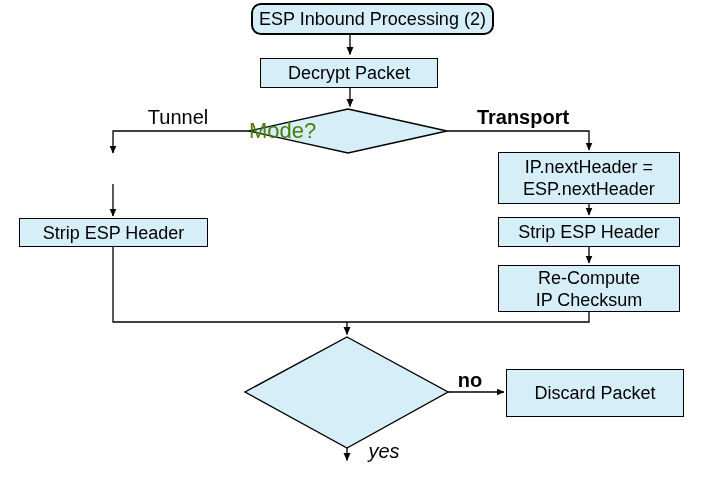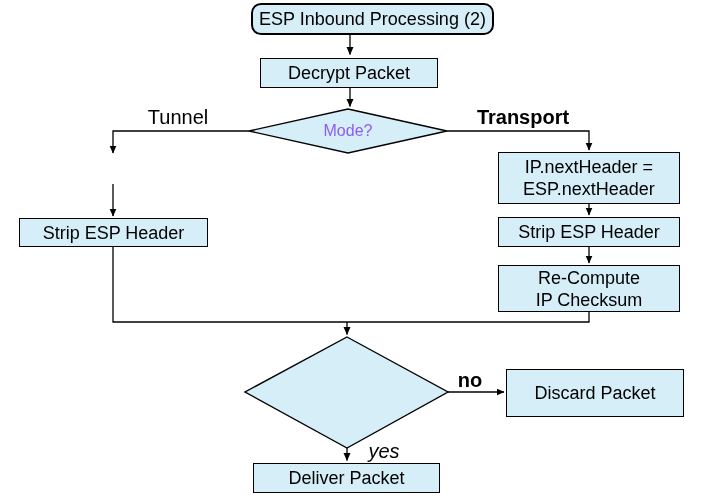--- a/index.html
+++ b/index.html
@@ -47,26 +47,26 @@
   }
   .node.terminator {
     border-radius: 10px;
     border-width: 2px;
     margin-left: 21px;
   }
   .diamond-label {
     position: absolute;
     display: flex;
     flex-direction: column;
-    align-items: center;
+    align-items: flex-start;
     justify-content: center;
     text-align: center;
-    font-size: 16px;
+    font-size: 22px;
     line-height: 22px;
-    color: #8b5cf6;
+    color: #4d7c0f;
     white-space: nowrap;
   }
   .edge-label {
     position: absolute;
     font-size: 20px;
     line-height: 22px;
     color: #000;
     text-align: center;
     white-space: nowrap;
   }
@@ -133,23 +133,20 @@
 
   <div class="node" style="left:498px; top:265px; width:182px; height:47px;">
     <span>Re-Compute</span>
     <span>IP Checksum</span>
   </div>
 
   <div class="node" style="left:506px; top:369px; width:178px; height:48px;">
     <span>Discard Packet</span>
   </div>
 
-  <div class="node" style="left:253px; top:463px; width:187px; height:30px;">
-    <span>Deliver Packet</span>
-  </div>
 
   <div class="diamond-label" style="left:249px; top:120px; width:198px; height:22px;">
     <span>Mode?</span>
   </div>
 
 
   <div class="edge-label" style="left:128px; top:106px; width:100px;">
     <span>Tunnel</span>
   </div>
 

